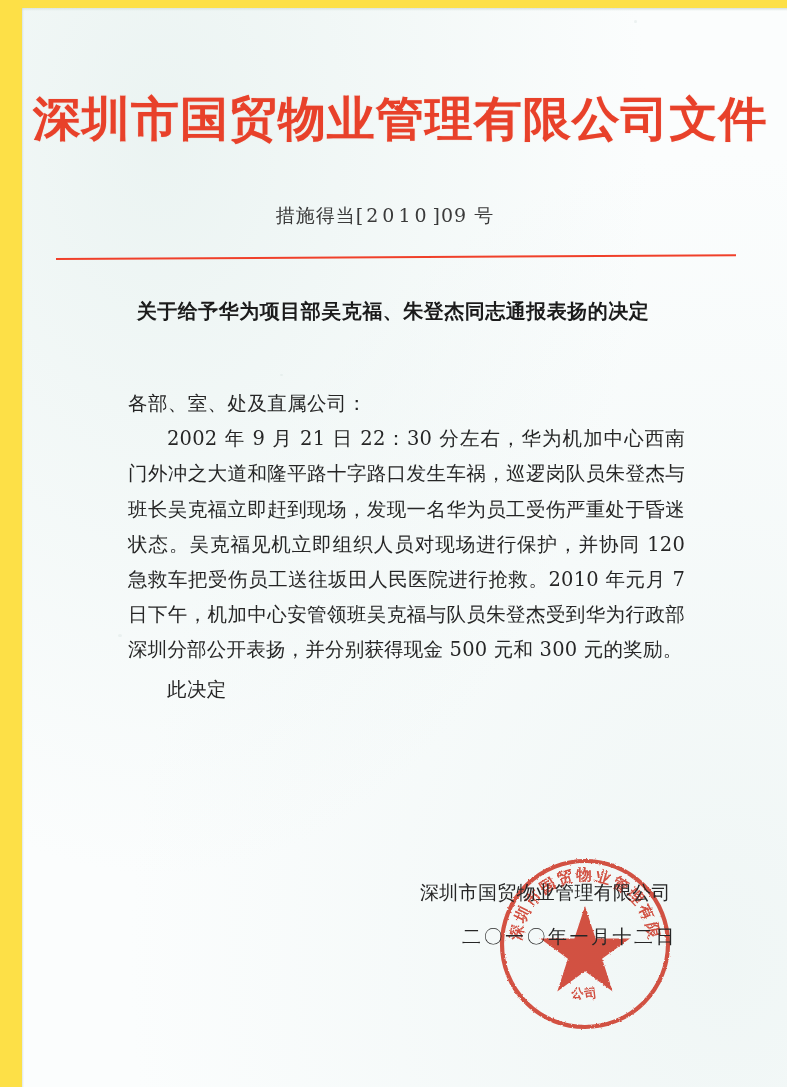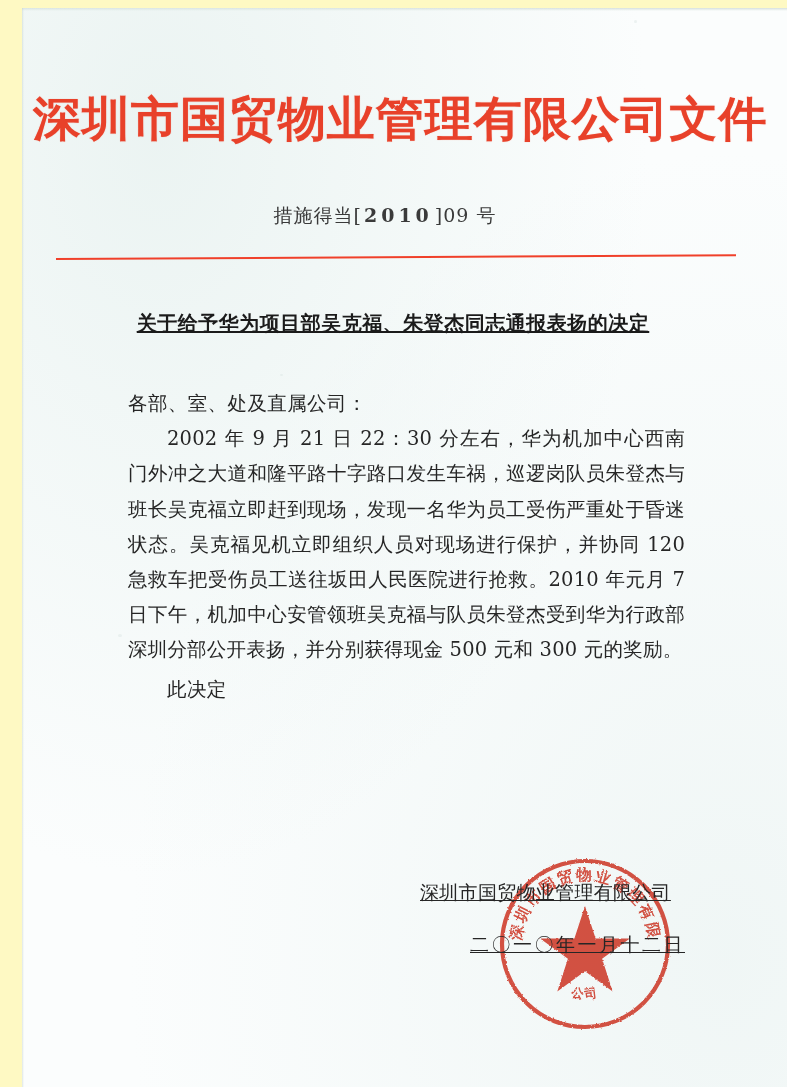--- a/index.html
+++ b/index.html
@@ -13,21 +13,21 @@
     overflow: hidden;
     background: #e9f2ef;
     font-family: "DejaVu Serif", "Liberation Serif", serif;
   }
 
   
   .scan-root {
     position: relative;
     width: 787px;
     height: 1087px;
-    background: #fef9c3;
+    background: #fde047;
   }
   .page-sheet {
     position: absolute;
     left: 22px;
     top: 8px;
     width: 765px;
     height: 1079px;
     background: #fbfdfd;
     box-shadow: 0 0 0 0 transparent;
   }
@@ -82,21 +82,21 @@
     left: 40px;
     top: 203px;
     width: 690px;
     text-align: center;
     color: #3a3a3a;
     font-size: 19px;
     letter-spacing: 1px;
     white-space: nowrap;
   }
   .doc-number-row .year {
-    font-weight: 700;
+    font-weight: 400;
     letter-spacing: 4px;
     padding: 0 2px;
     font-size: 19px;
   }
 
   
   .red-rule {
     position: absolute;
     left: 56px;
     top: 258px;
@@ -104,30 +104,29 @@
     height: 2px;
     background: #f0402a;
     transform: rotate(-0.32deg);
     transform-origin: left center;
   }
 
   
   .headline {
     position: absolute;
     left: 48px;
-    top: 310px;
+    top: 298px;
     width: 690px;
     text-align: center;
     font-family: "DejaVu Sans", "Liberation Sans", sans-serif;
     font-size: 20px;
     font-weight: 700;
     color: #1b1b1b;
     letter-spacing: .5px;
     white-space: nowrap;
-    text-decoration: underline;
   }
 
   
   .body-block {
     position: absolute;
     left: 128px;
     top: 380px;
     width: 557px;
     color: #262626;
     font-size: 19.5px;
@@ -154,29 +153,28 @@
   
   .signature-block {
     position: absolute;
     left: 420px;
     top: 874px;
     width: 290px;
     color: #262626;
     font-size: 19px;
     line-height: 36px;
     z-index: 3;
-    text-decoration: underline;
   }
   .sign-org {
     margin: 0;
     letter-spacing: .3px;
     white-space: nowrap;
   }
   .sign-date {
-    margin: 16px;
+    margin: 8px;
     padding-left: 34px;
     letter-spacing: 2.5px;
     white-space: nowrap;
   }
 
   
   .seal {
     position: absolute;
     left: 497px;
     top: 856px;

